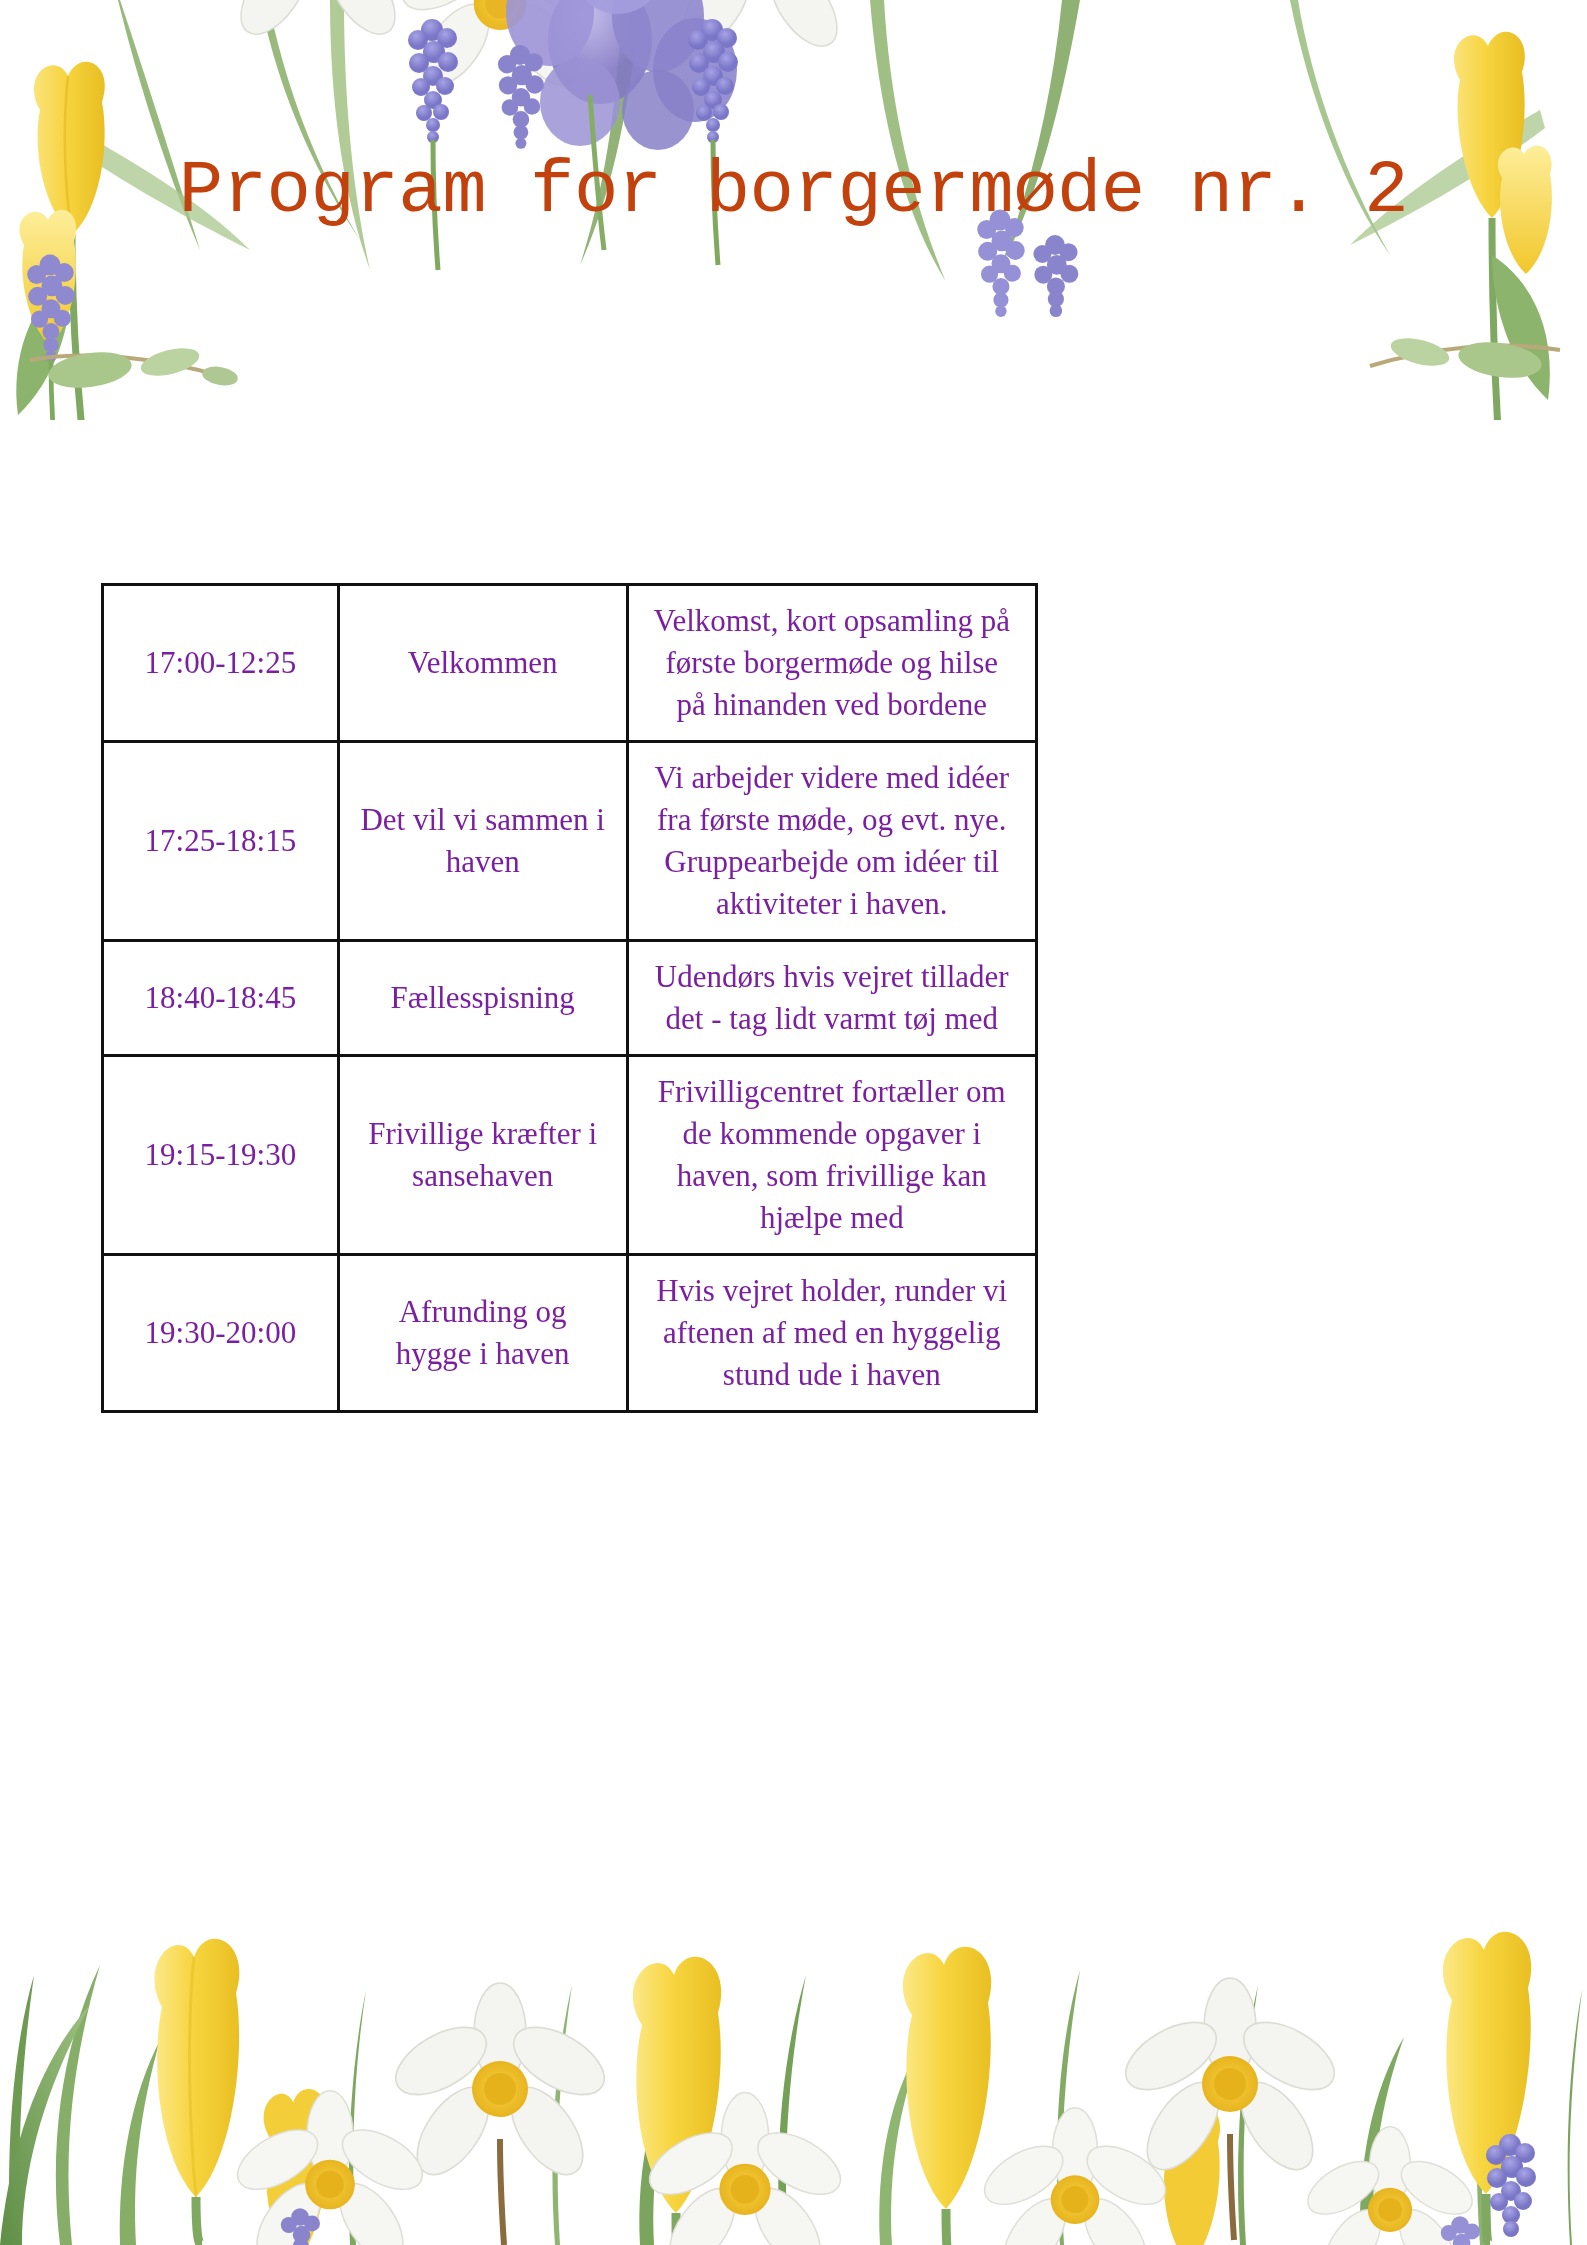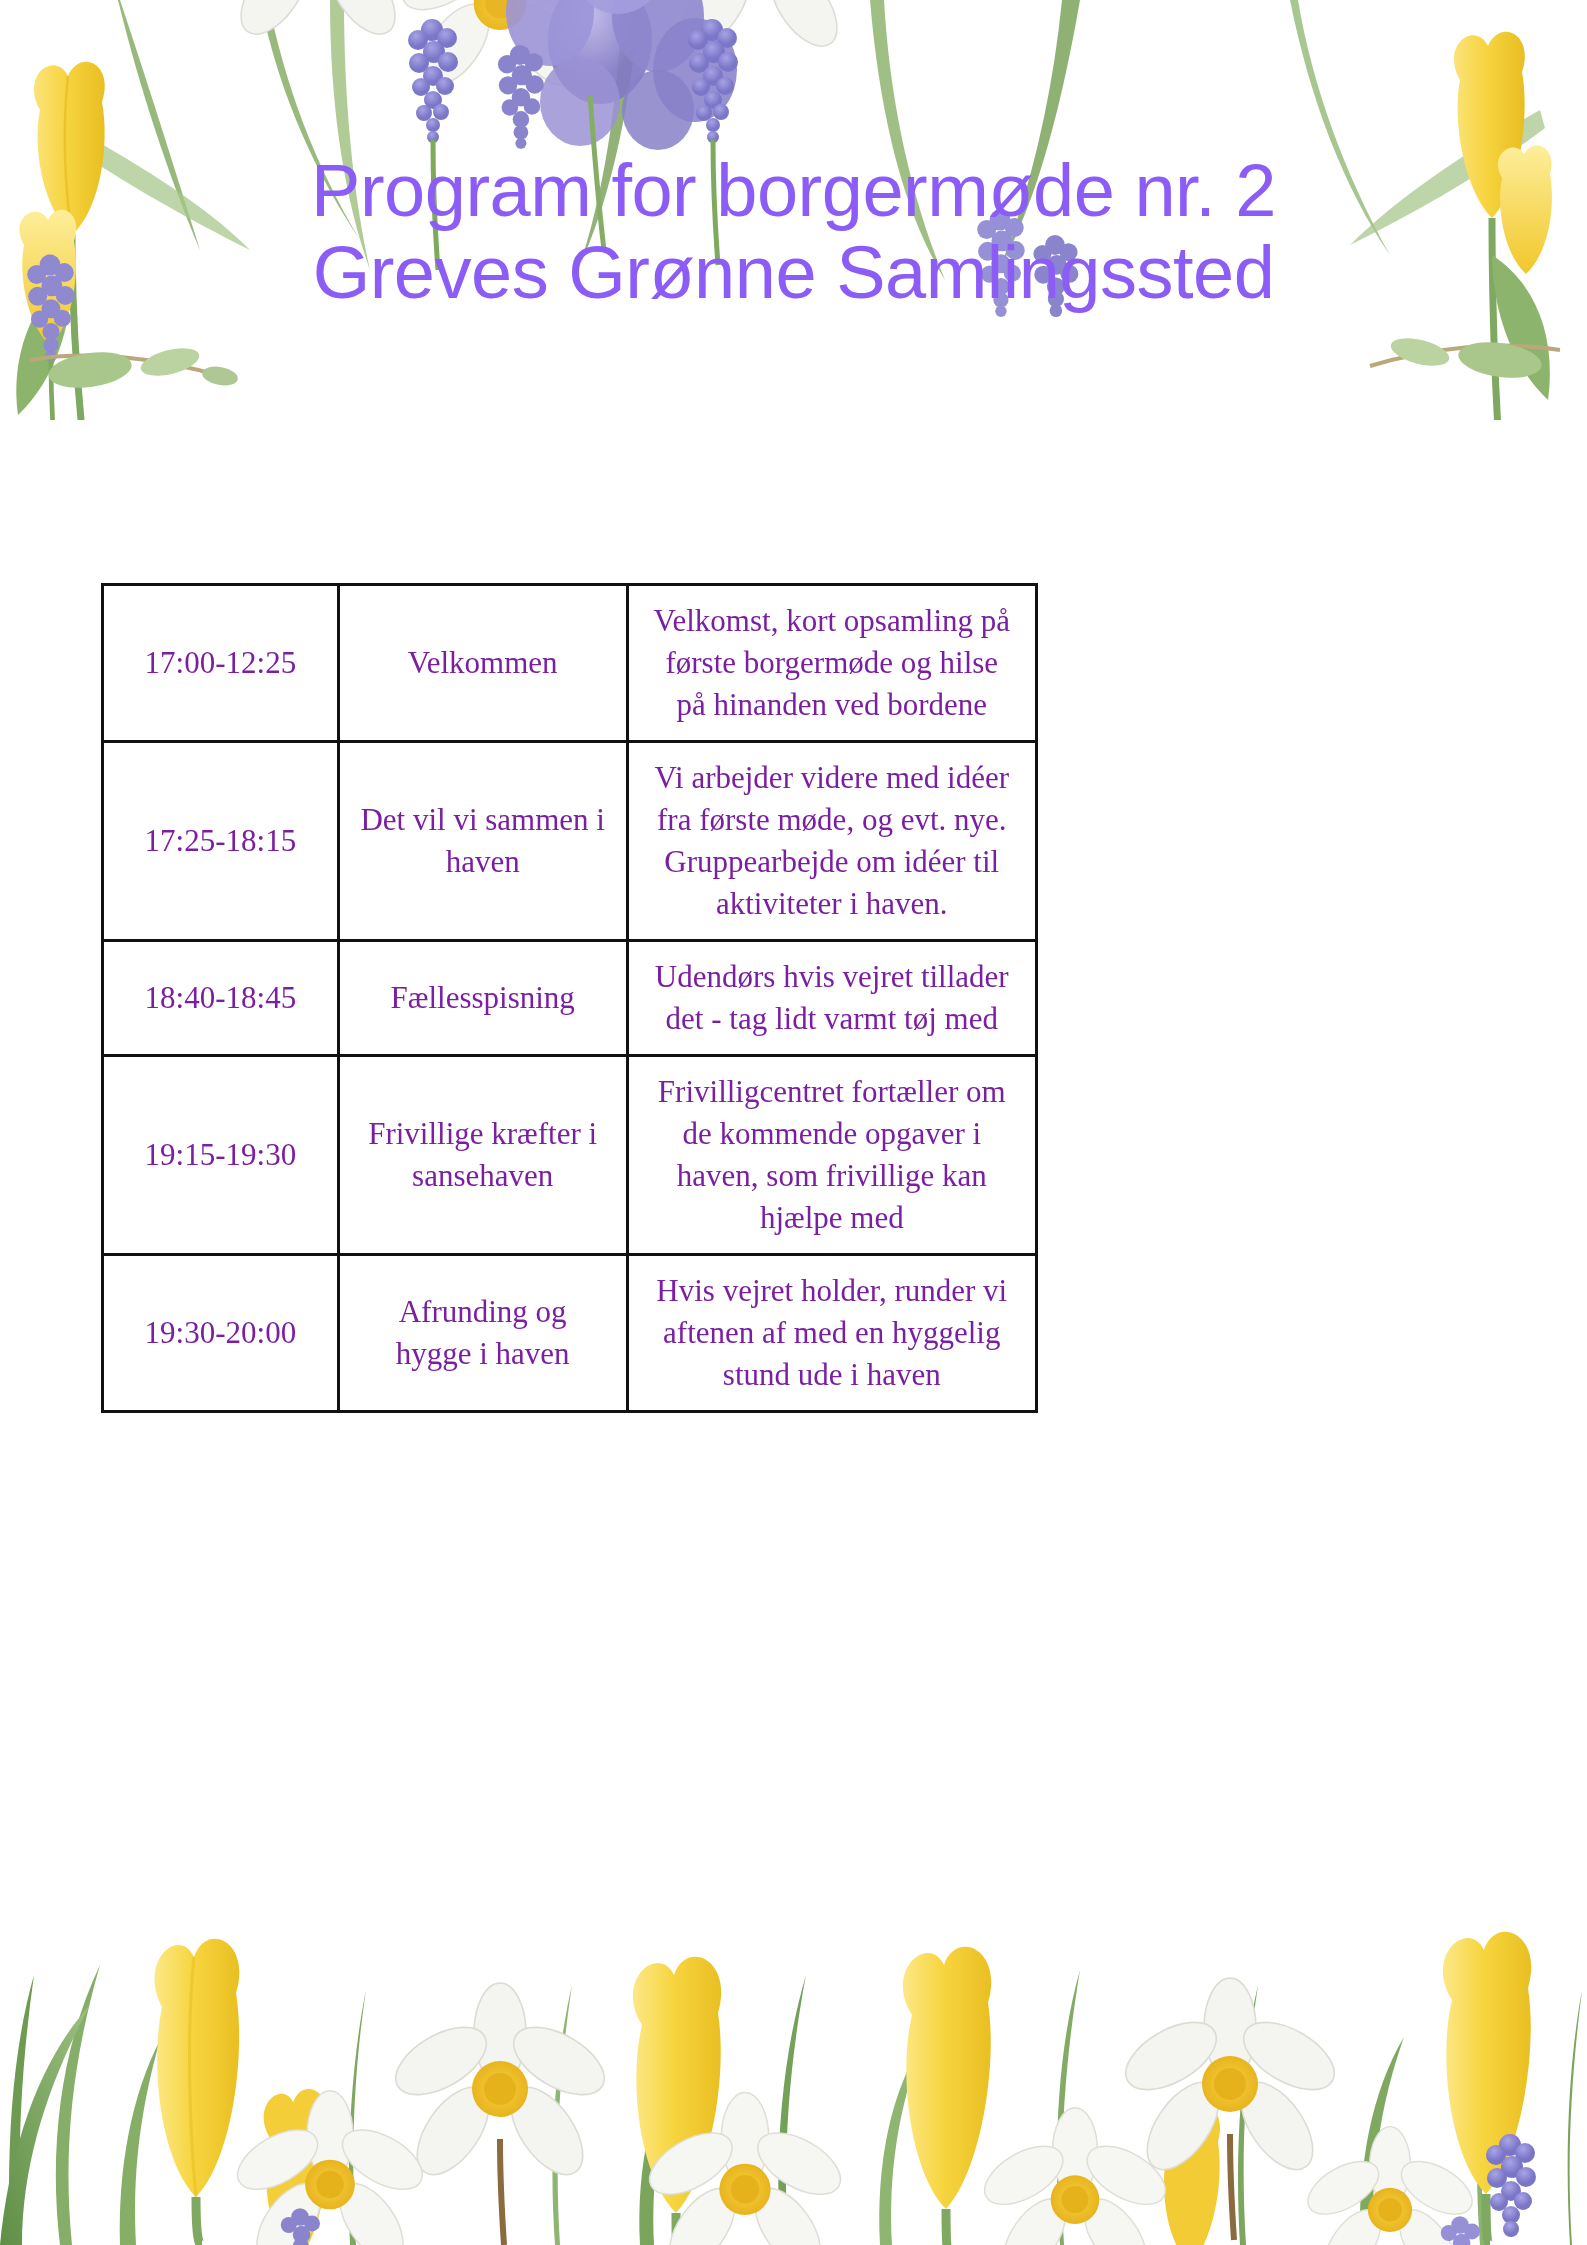--- a/index.html
+++ b/index.html
@@ -7,22 +7,22 @@
        font-family:"Liberation Serif","DejaVu Serif",serif;}
 
   
   .floral{position:absolute;left:0;width:1587px;pointer-events:none;}
   #top-floral{top:0;height:420px;}
   #bottom-floral{bottom:0;height:400px;}
 
   
   #header{position:absolute;top:150px;left:0;width:1587px;text-align:center;z-index:5;}
   .title-line{
-    color:#8b5cf6;
-    font-family:Liberation Sans, sans-serif;
+    color:#c2410c;
+    font-family:Liberation Mono, monospace;
     font-size:74px;
     line-height:82px;
     letter-spacing:-0.5px;
     white-space:nowrap;
   }
   .subtitle-line{
     color:#7B1FA2;
     font-family:"Liberation Serif","DejaVu Serif",serif;
     font-size:52px;
     line-height:66px;
@@ -269,21 +269,20 @@
   </g>
   <g transform="translate(1370,320)">
     <path d="M190,30 C130,20 60,28 0,46" stroke="#B9A87A" stroke-width="4" fill="none"></path>
     <ellipse cx="130" cy="40" rx="42" ry="17" fill="#A9C68B" transform="rotate(8 130 40)"></ellipse>
     <ellipse cx="50" cy="32" rx="30" ry="12" fill="#BBD3A0" transform="rotate(14 50 32)"></ellipse>
   </g>
 </svg>
 
 <div id="header">
   <div class="title-line">Program for borgermøde nr. 2</div>
-  <div class="title-line">Greves Grønne Samlingssted</div>
 </div>
 
 <table id="program-table">
   <tbody>
     <tr>
       <td class="col-time">17:00-12:25</td>
       <td class="col-topic">Velkommen</td>
       <td class="col-desc">Velkomst, kort opsamling på første borgermøde og hilse på hinanden ved bordene</td>
     </tr>
     <tr>

